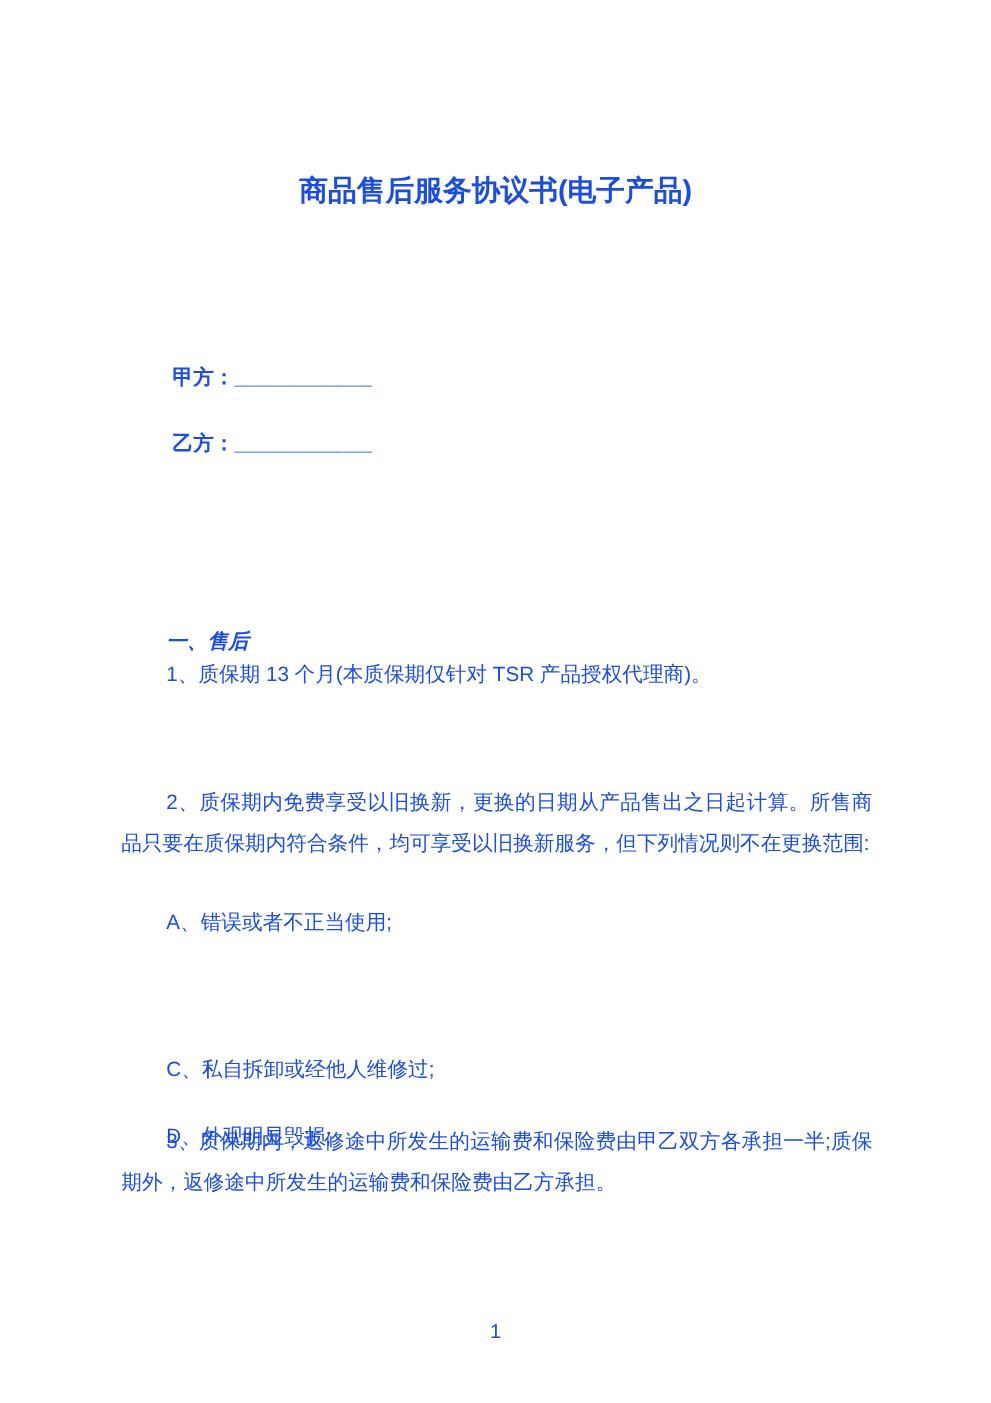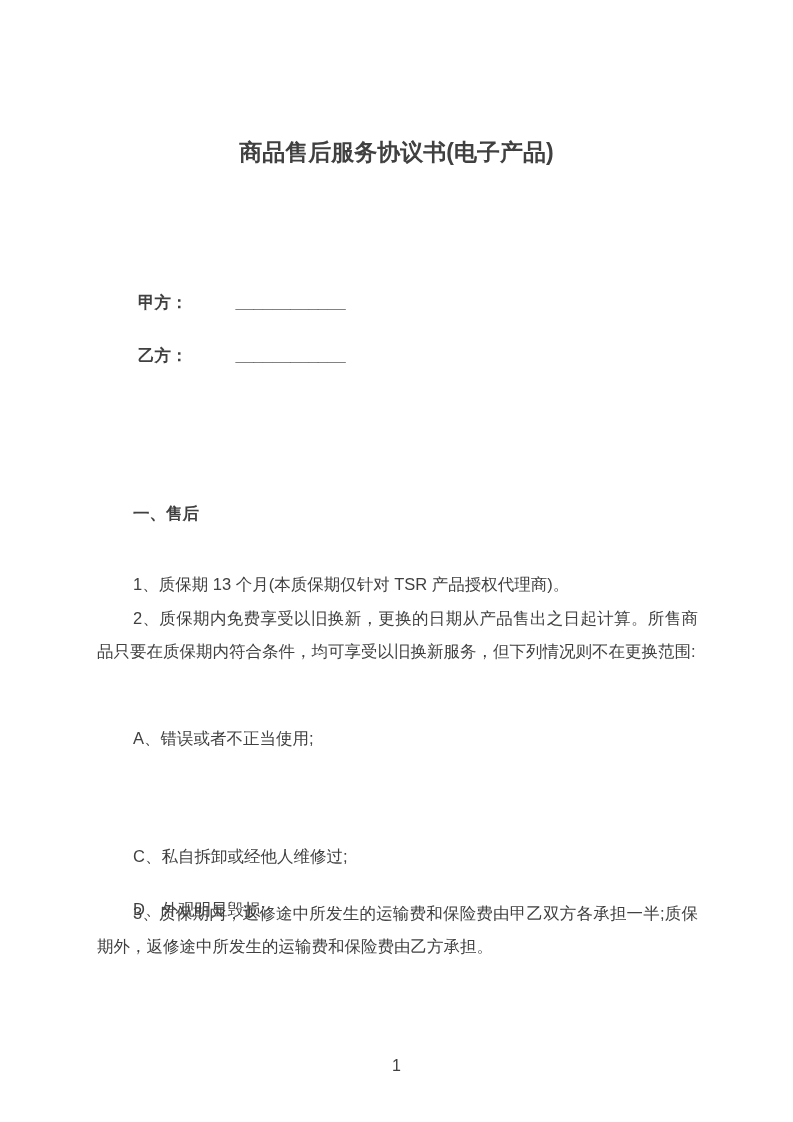--- a/index.html
+++ b/index.html
@@ -5,21 +5,21 @@
   html, body {
     margin: 0;
     padding: 0;
     background: #ffffff;
   }
   .page {
     position: relative;
     width: 699px;
     height: 1122px;
     background: #ffffff;
-    color: #404040;
+    color: #1d4ed8;
     font-family: "Liberation Sans", "DejaVu Sans", sans-serif;
     overflow: hidden;
   }
   .block {
     position: absolute;
     left: 97px;
     width: 601px;
     margin: 0;
     font-size: 16.5px;
     line-height: 33px;
@@ -42,39 +42,39 @@
     font-weight: 700;
     text-indent: 41px;
   }
   .party-a { top: 286px; }
   .party-b { top: 339px; }
   .preamble { top: 391px; }
   .section-heading {
     top: 497px;
     font-weight: 700;
     text-indent: 36px;
+    font-style: italic;
   }
-  .item-1 { top: 568px; }
-  .item-2 { top: 602px; }
+  .item-1 { top: 524px; }
+  .item-2 { top: 626px; }
   .excl-a { top: 685px; margin-top: 37px; }
   .excl-b { top: 739px; }
   .excl-c { top: 840px; }
   .excl-d { top: 845px; margin-top: 48px; }
   .item-3 { top: 897px; }
   .page-number {
     left: 0;
     width: 793px;
     top: 1049px;
     text-align: center;
     font-size: 16px;
     line-height: 33px;
   }
   .blank {
     letter-spacing: 0;
-    margin-left: 48px;
   }
 </style>
 </head>
 <body>
 
 <div class="page">
 
   <h1 class="block doc-title">商品售后服务协议书(电子产品)</h1>
 
   <p class="block party-line party-a"><span>甲方：</span><span class="blank">____________</span></p>

